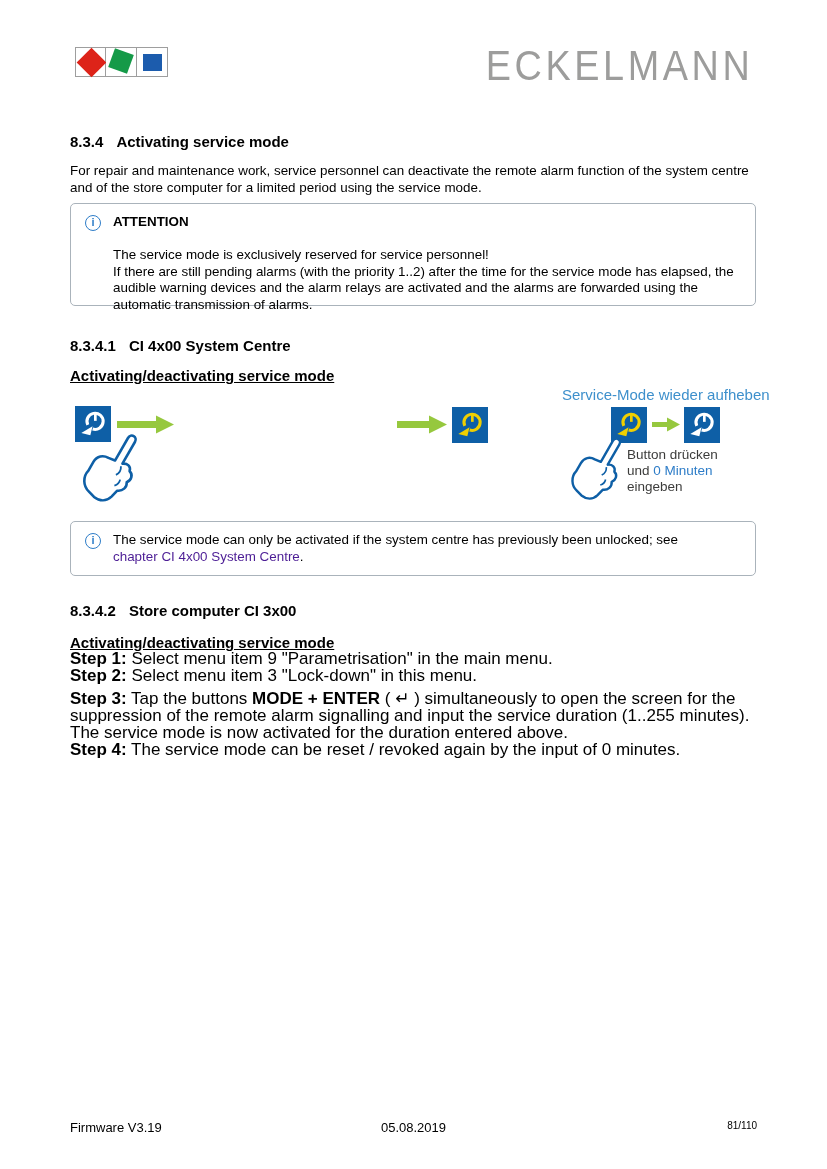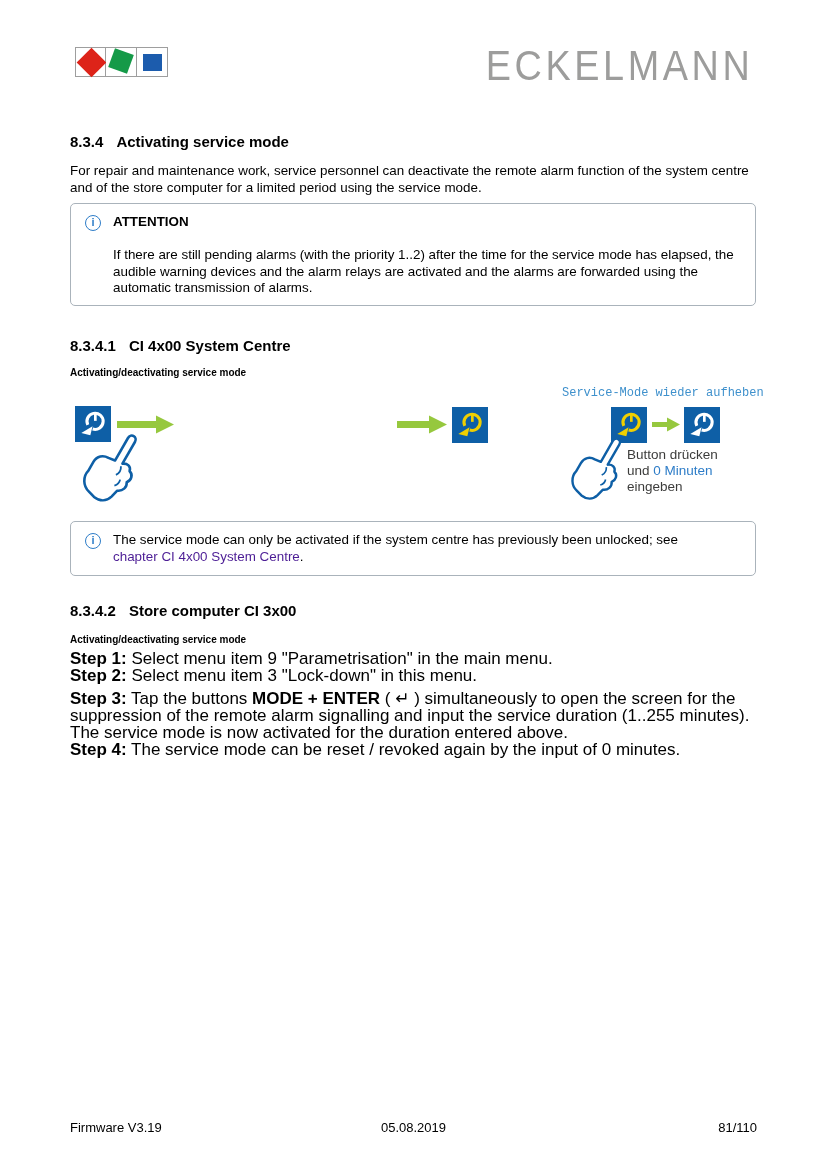--- a/index.html
+++ b/index.html
@@ -19,21 +19,21 @@
   .shape-red   { left:5px; top:4px; width:21px; height:21px; background:#dd2319; transform:rotate(45deg); }
   .shape-green { left:5px; top:3px; width:20px; height:20px; background:#159a48; transform:rotate(20deg); }
   .shape-blue  { left:6px; top:6px; width:19px; height:17px; background:#1c5cad; }
   .wordmark { right:74px; top:42px; font-size:42px; letter-spacing:4px; color:#9d9d9c;
               transform:scaleX(0.9); transform-origin:right top; white-space:nowrap; }
 
   
   .h-section { left:70px; font-size:15px; font-weight:bold; }
   .h-section .num { margin-right:13px; }
   .body-text { left:70px; width:687px; font-size:13.4px; line-height:17px; }
-  .subhead { left:70px; font-size:10px; font-weight:bold; }
+  .subhead { left:70px; font-size:15px; font-weight:bold; text-decoration:underline; }
   .step { left:70px; width:690px; font-size:17px; line-height:17px; }
   .step b { font-weight:bold; }
 
   
   .note-box { left:70px; width:686px; border:1.4px solid #aab3bb; border-radius:5px;
               display:flex; background:#fff; }
   .note-box .icon-col { flex:none; padding:11px 0 0 14px; }
   .info-circle { display:block; width:16px; height:16px; border:1.6px solid #2e7dc8;
                  border-radius:50%; color:#2e7dc8; font-size:11px; font-weight:bold;
                  text-align:center; line-height:13px; }
@@ -51,28 +51,28 @@
   .screen-input { position:absolute; left:124px; top:27px; width:78px; height:19px;
                   background:#fff; color:#14141e; font-size:14.5px; line-height:19px;
                   padding-left:5px; }
   .screen-actions { position:absolute; right:22px; bottom:6px; display:flex; gap:17px;
                     color:#fff; font-family:"DejaVu Sans", sans-serif; font-size:19px;
                     font-weight:bold; }
   .g-arrow { position:absolute; }
   .caption { position:absolute; font-size:13px; line-height:15.5px; color:#3c3c3b; }
   .caption.center { text-align:center; }
   .blue-txt { color:#2e7dc8; }
-  .right-heading { position:absolute; left:492px; top:0; font-size:12px; color:#3e90cc;
-                   white-space:nowrap;font-family:Liberation Mono, monospace; }
+  .right-heading { position:absolute; left:492px; top:0; font-size:15px; color:#3e90cc;
+                   white-space:nowrap; }
   .hand { position:absolute; }
 
   
   .footer-left   { left:70px;  top:1120px; font-size:13px; }
   .footer-center { left:0; top:1120px; width:827px; text-align:center; font-size:13px; }
-  .footer-right  { right:70px; top:1120px; font-size:13px; }
+  .footer-right  { right:70px; top:1120px; font-size:10px; }
 </style>
 </head>
 <body>
 
 <div class="abs logo">
   <div class="logo-cell">
     <div class="logo-shape shape-red"></div>
   </div>
   <div class="logo-cell">
     <div class="logo-shape shape-green"></div>
@@ -87,20 +87,21 @@
   <span class="num">8.3.4</span><span>Activating service mode</span>
 </div>
 <div class="abs body-text" style="top:162px;">For repair and maintenance work, service personnel can deactivate the remote alarm function of the system centre and of the store computer for a limited period using the service mode.</div>
 
 <div class="abs note-box" style="top:203px; height:103px;">
   <div class="icon-col">
     <span class="info-circle">i</span>
   </div>
   <div class="content">
     <div class="note-title">ATTENTION</div>
+    <div>The service mode is exclusively reserved for service personnel!</div>
     <div>If there are still pending alarms (with the priority 1..2) after the time for the service mode has elapsed, the audible warning devices and the alarm relays are activated and the alarms are forwarded using the automatic transmission of alarms.</div>
   </div>
 </div>
 
 <div class="abs h-section" style="top:337px;">
   <span class="num">8.3.4.1</span><span>CI 4x00 System Centre</span>
 </div>
 <div class="abs subhead" style="top:367px;">Activating/deactivating service mode</div>
 
 <div class="abs diagram">

